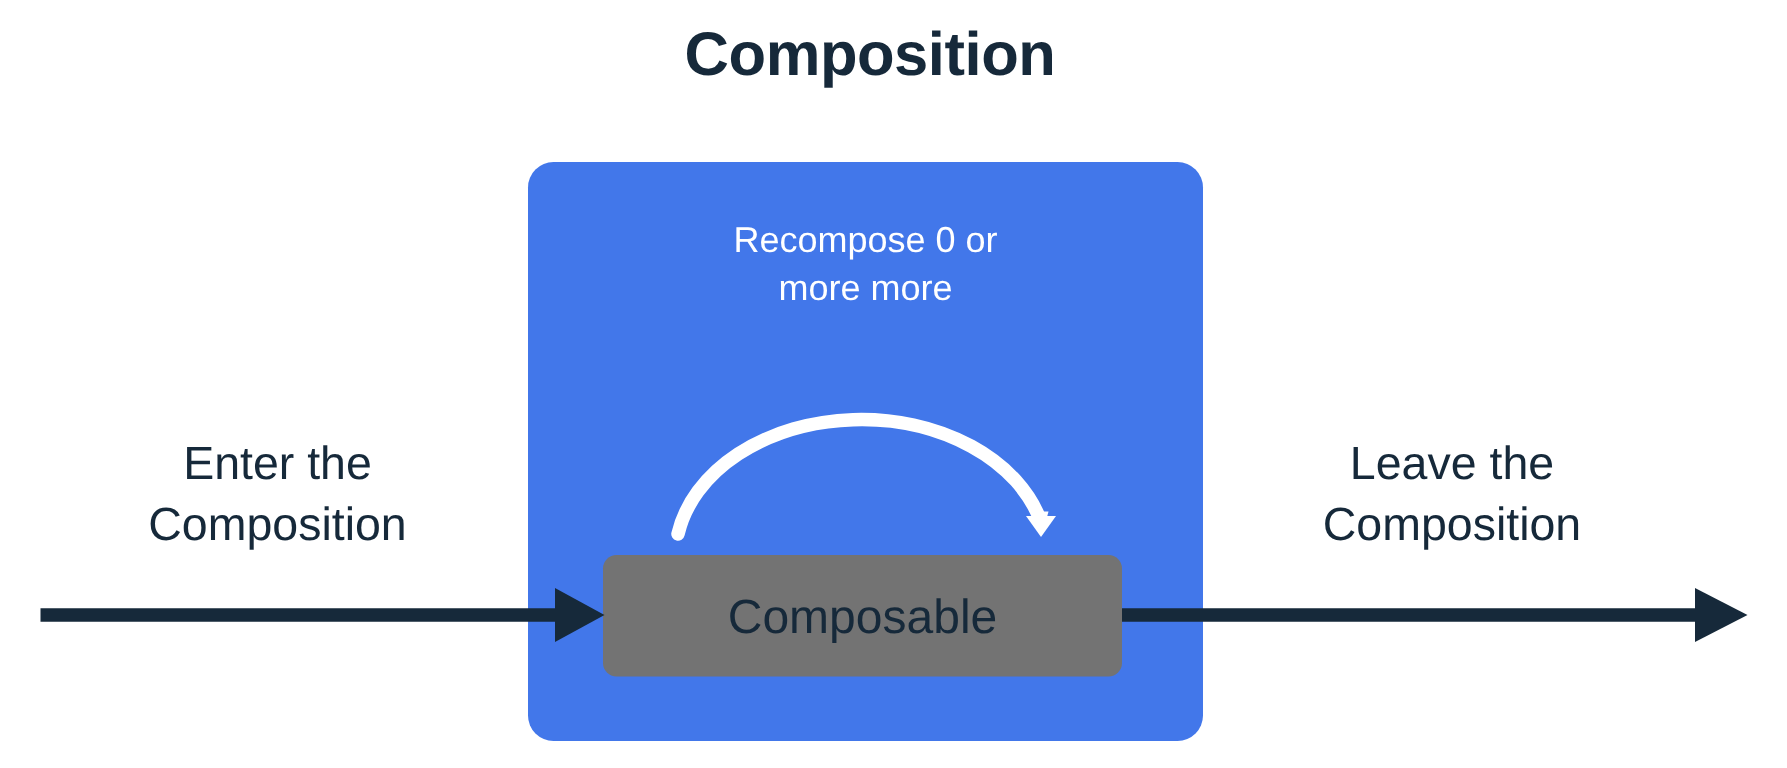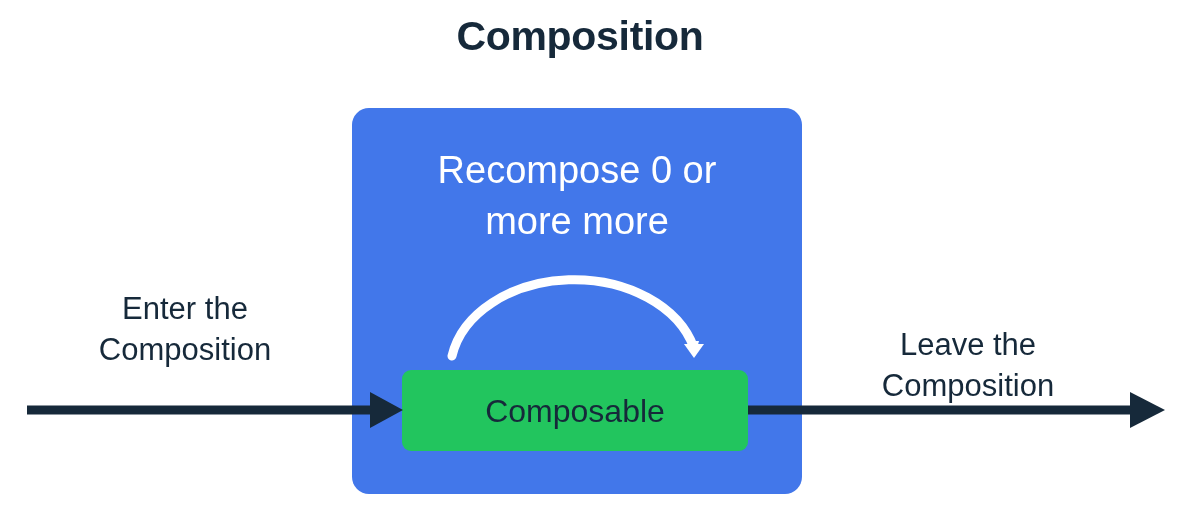--- a/index.html
+++ b/index.html
@@ -47,56 +47,55 @@
   .side-label .line { display: block; }
   #enter-label {
     left: 35px;
     top: 288px;
     width: 300px;
   }
   #leave-label {
     left: 818px;
     top: 288px;
     width: 300px;
-    margin-top: 36px;
   }
 
   
   .composition-box {
     position: absolute;
     left: 352px;
     top: 108px;
     width: 450px;
     height: 386px;
     background: #4277ea;
     border-radius: 17px;
   }
 
   
   .recompose-caption {
     position: absolute;
     left: 0;
     top: 37px;
     width: 450px;
     text-align: center;
-    font-size: 38px;
+    font-size: 24px;
     color: #ffffff;
     line-height: 1.33;
     white-space: nowrap;
   }
   .recompose-caption .line { display: block; }
 
   
   .composable-box {
     position: absolute;
     left: 50px;
     top: 262px;
     width: 346px;
     height: 81px;
-    background: #22c55e;
+    background: #737373;
     border-radius: 9px;
     display: flex;
     align-items: center;
     justify-content: center;
   }
   .composable-label {
     font-size: 32px;
     color: #16293a;
     line-height: 1;
     white-space: nowrap;

